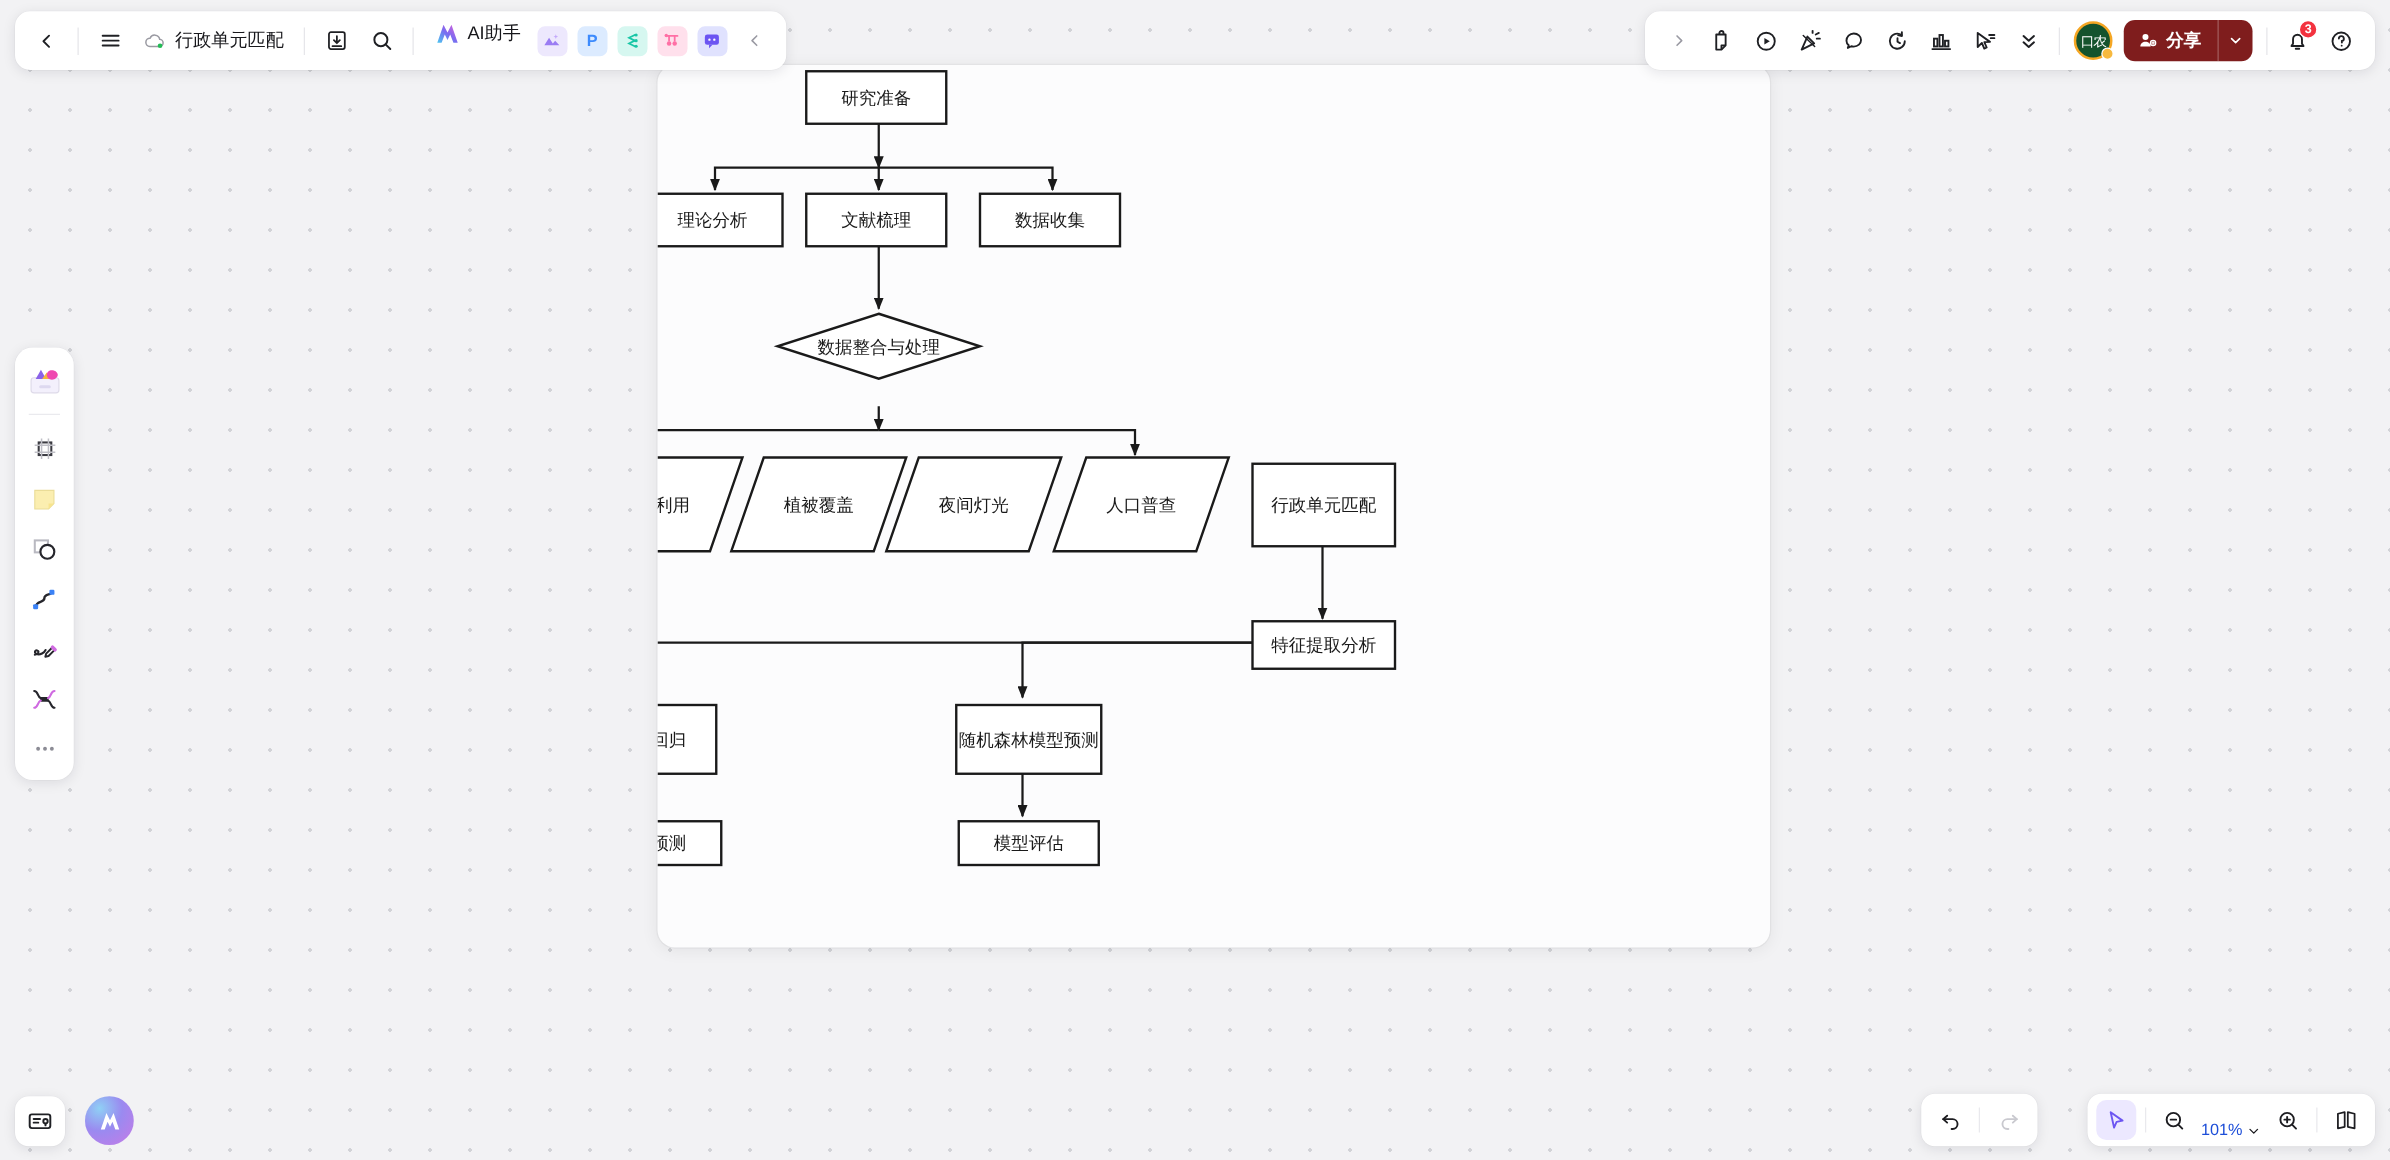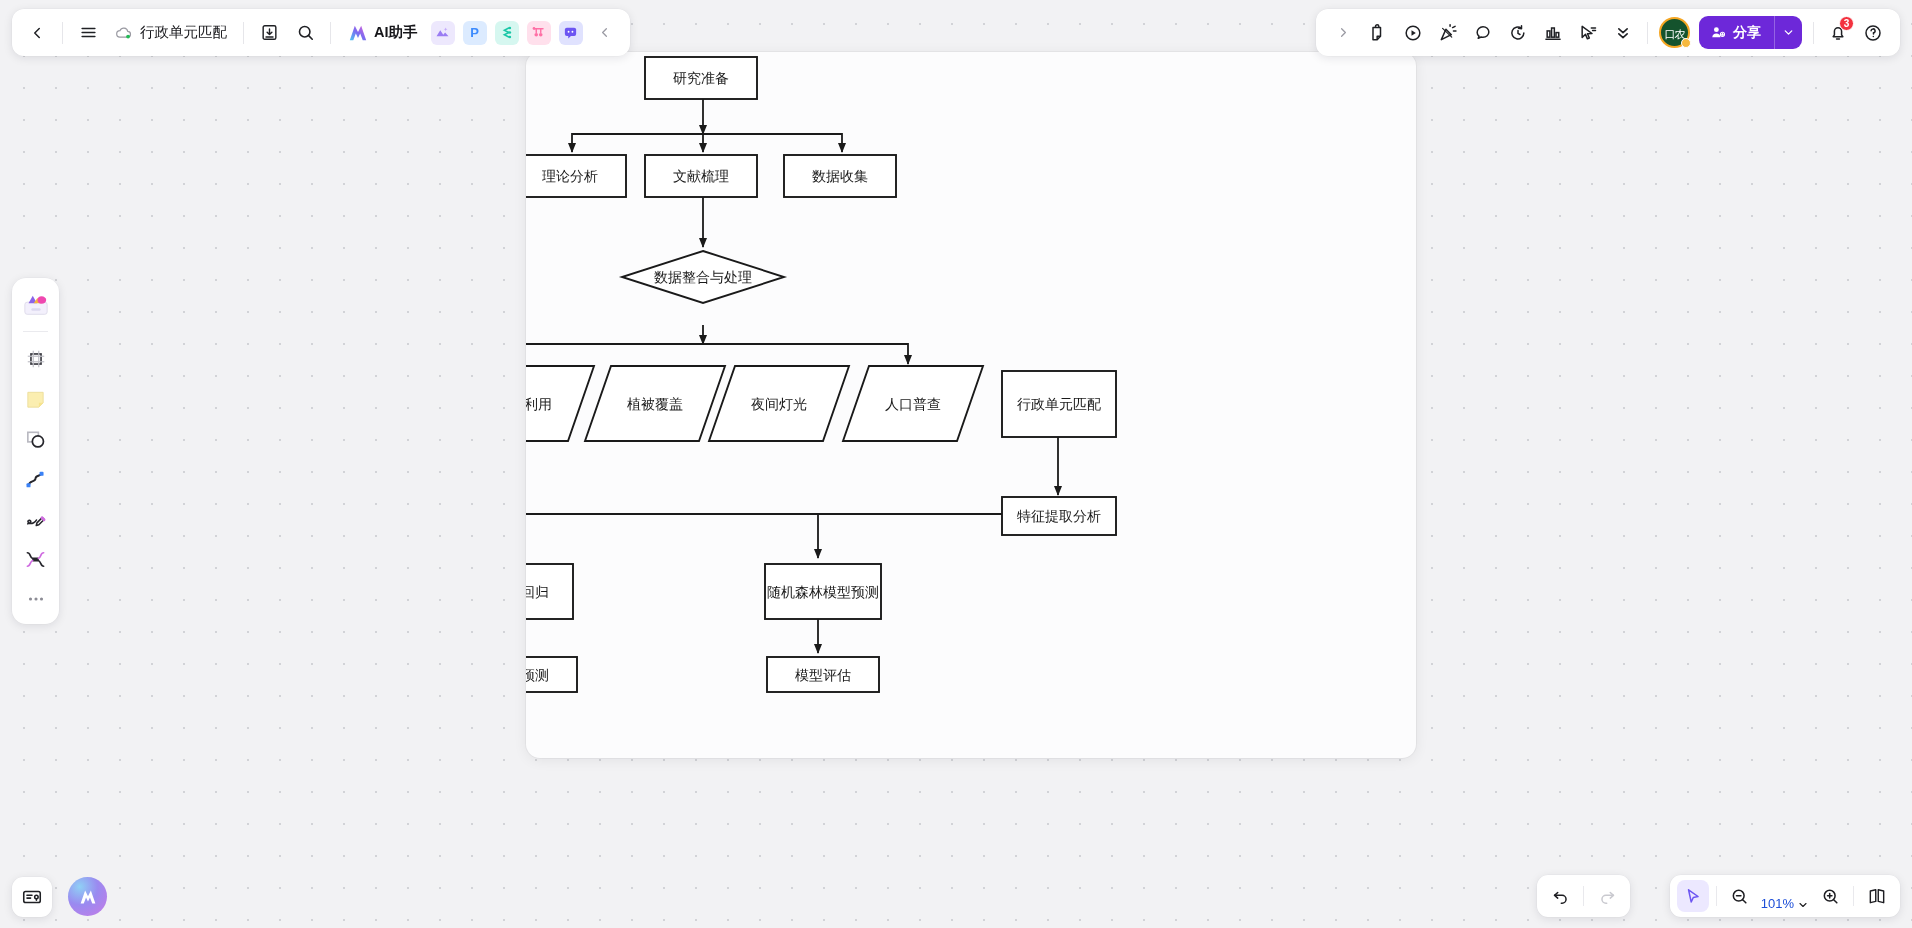--- a/index.html
+++ b/index.html
@@ -50,36 +50,36 @@
     display: flex; align-items: center; justify-content: center;
     border-radius: 8px; cursor: pointer; color: #1f2024;
   }
   .tb-sep { width: 1px; height: 22px; background: #e6e6ea; margin: 0 6px; }
   .doc-title {
     display: flex; align-items: center; gap: 7px;
     padding: 0 8px; height: 34px; border-radius: 8px; cursor: pointer;
     font-size: 14.5px; color: #18181c; white-space: nowrap;
   }
   .ai-pill {
-    display: flex; align-items: center; gap: 5px;
+    display: flex; align-items: flex-start; gap: 5px;
     padding: 0 8px; height: 32px; border-radius: 8px; cursor: pointer;
-    font-size: 14.5px; font-weight: 700; color: #16161a; white-space: nowrap;
+    font-size: 14.5px; font-weight: 400; color: #16161a; white-space: nowrap;
   }
   .app-icon {
     width: 24px; height: 24px; border-radius: 6px;
     display: flex; align-items: center; justify-content: center;
     font-size: 12px; font-weight: 700; cursor: pointer;
     margin: 0 3px;
   }
 
   
   #topbar-right { right: 12px; top: 9px; height: 47px; padding: 0 10px; gap: 1px; }
   .share-btn {
     display: flex; align-items: center;
-    background: #6d28d9; color: #fff; border-radius: 9px;
+    background: #7f1d1d; color: #fff; border-radius: 9px;
     height: 33px; cursor: pointer; margin-left: 8px;
     font-size: 14px; font-weight: 600; overflow: hidden;
   }
   .share-main { display: flex; align-items: center; gap: 6px; padding: 0 13px 0 11px; height: 100%; }
   .share-caret {
     display: flex; align-items: center; justify-content: center;
     width: 28px; height: 100%; border-left: 1px solid rgba(255,255,255,0.28);
   }
   .avatar {
     width: 31px; height: 31px; border-radius: 50%;

